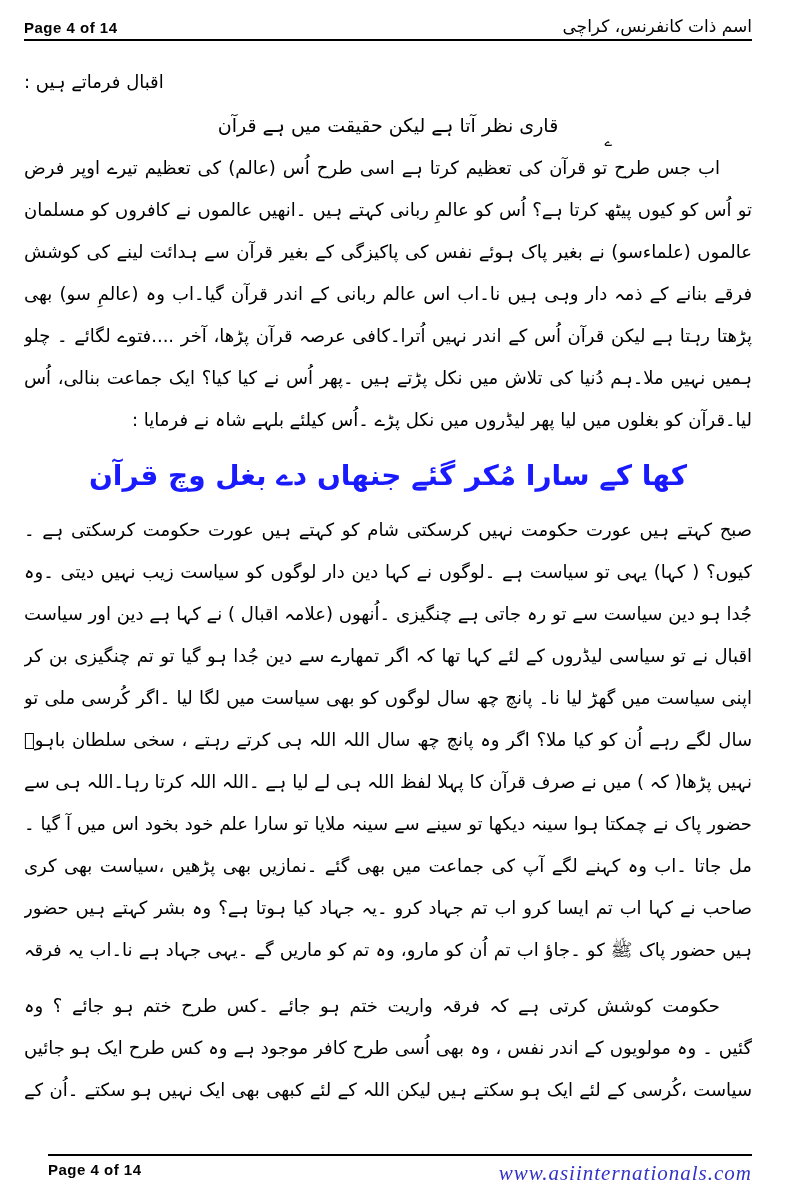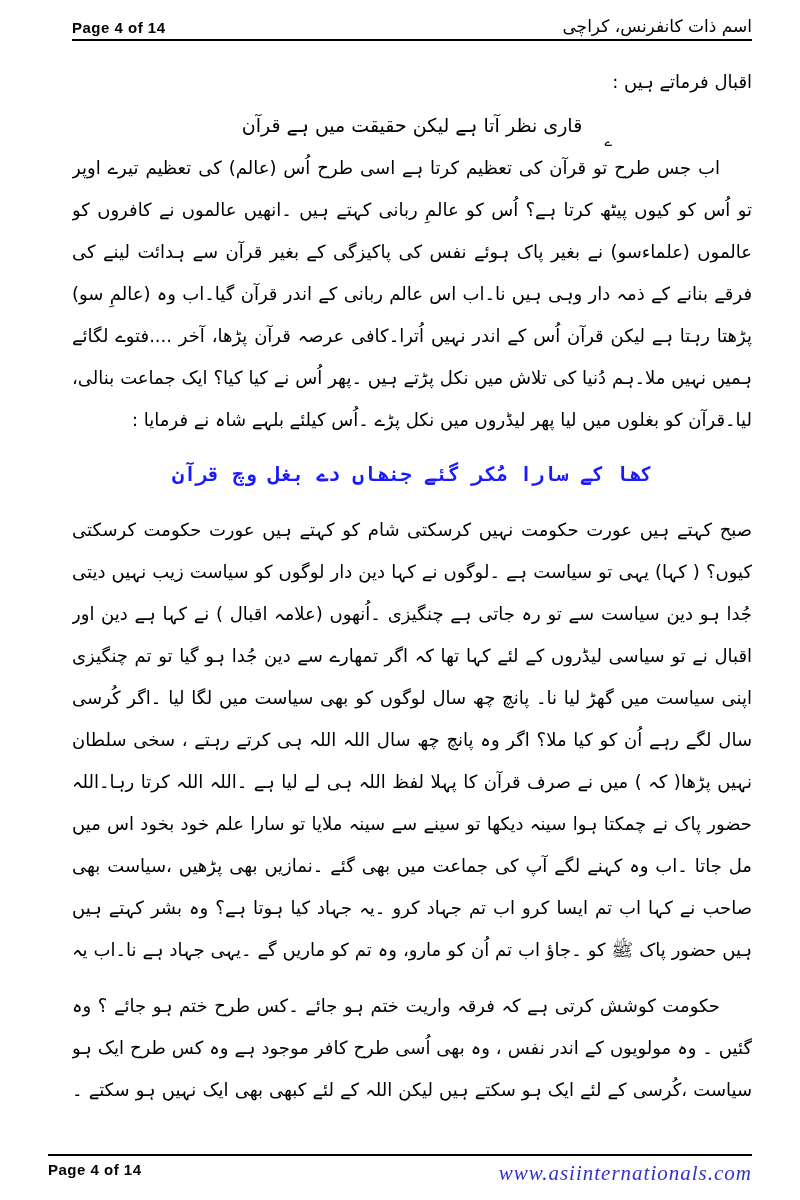--- a/index.html
+++ b/index.html
@@ -4,21 +4,21 @@
 <style>
   html, body { margin: 0; padding: 0; background: #ffffff; }
   body {
     width: 800px; height: 1200px;
     position: relative; overflow: hidden;
     font-family: "DejaVu Sans", sans-serif;
     color: #000;
   }
   .page {
     position: absolute; inset: 0;
-    padding: 10px 48px 0 72px;
+    padding: 10px 48px 0 24px;
     box-sizing: border-box;
   }
   
   .header-row {
     display: flex; justify-content: space-between; align-items: flex-end;
     height: 26px;
   }
   .page-num {
     font-family: "Liberation Sans", sans-serif;
     font-weight: bold; font-size: 15px; letter-spacing: 0.5px;
@@ -26,21 +26,21 @@
   .urdu { direction: rtl; unicode-bidi: embed; font-family: "DejaVu Sans", sans-serif; margin-top: 10px; }
   .header-title { font-size: 17px; }
   .rule { border-top: 2px solid #000; margin-top: 3px; }
   
   .content { padding-top: 10px; }
   .line {
     font-size: 18px;
     line-height: 42px;
     height: 42px;
     overflow: hidden;
-    text-align: right;
+    text-align: left;
   }
   .para .line {
     text-align: justify;
     text-align-last: justify;
   }
   .para .line:last-child { text-align-last: right; }
   .para.justify-all .line:last-child { text-align-last: justify; }
   .indent-first .line:first-child { text-indent: 32px; }
   .gap-top { margin-top: 14px; }
   .verse {
@@ -49,24 +49,23 @@
     font-size: 19px; line-height: 44px; height: 44px;
   }
   .flourish {
     position: absolute; right: 140px; top: 32px;
     font-size: 13px; line-height: 13px; height: auto;
     color: #000;
   }
   .verse.blue {
     color: var(--verse_blue, #1a1aff);
     font-weight: bold;
-    font-size: 20px;
+    font-size: 28px;
     height: 46px; line-height: 46px;
     margin: 12px 0 10px 0;
-    font-family: Liberation Mono, monospace;
   }
   
   .footer {
     position: absolute; left: 48px; right: 48px; bottom: 14px;
   }
   .footer .rule { margin: 0 0 5px 0; }
   .footer-row { display: flex; justify-content: space-between; align-items: flex-start; }
   .website {
     font-family: "Liberation Serif", serif;
     font-style: italic;

